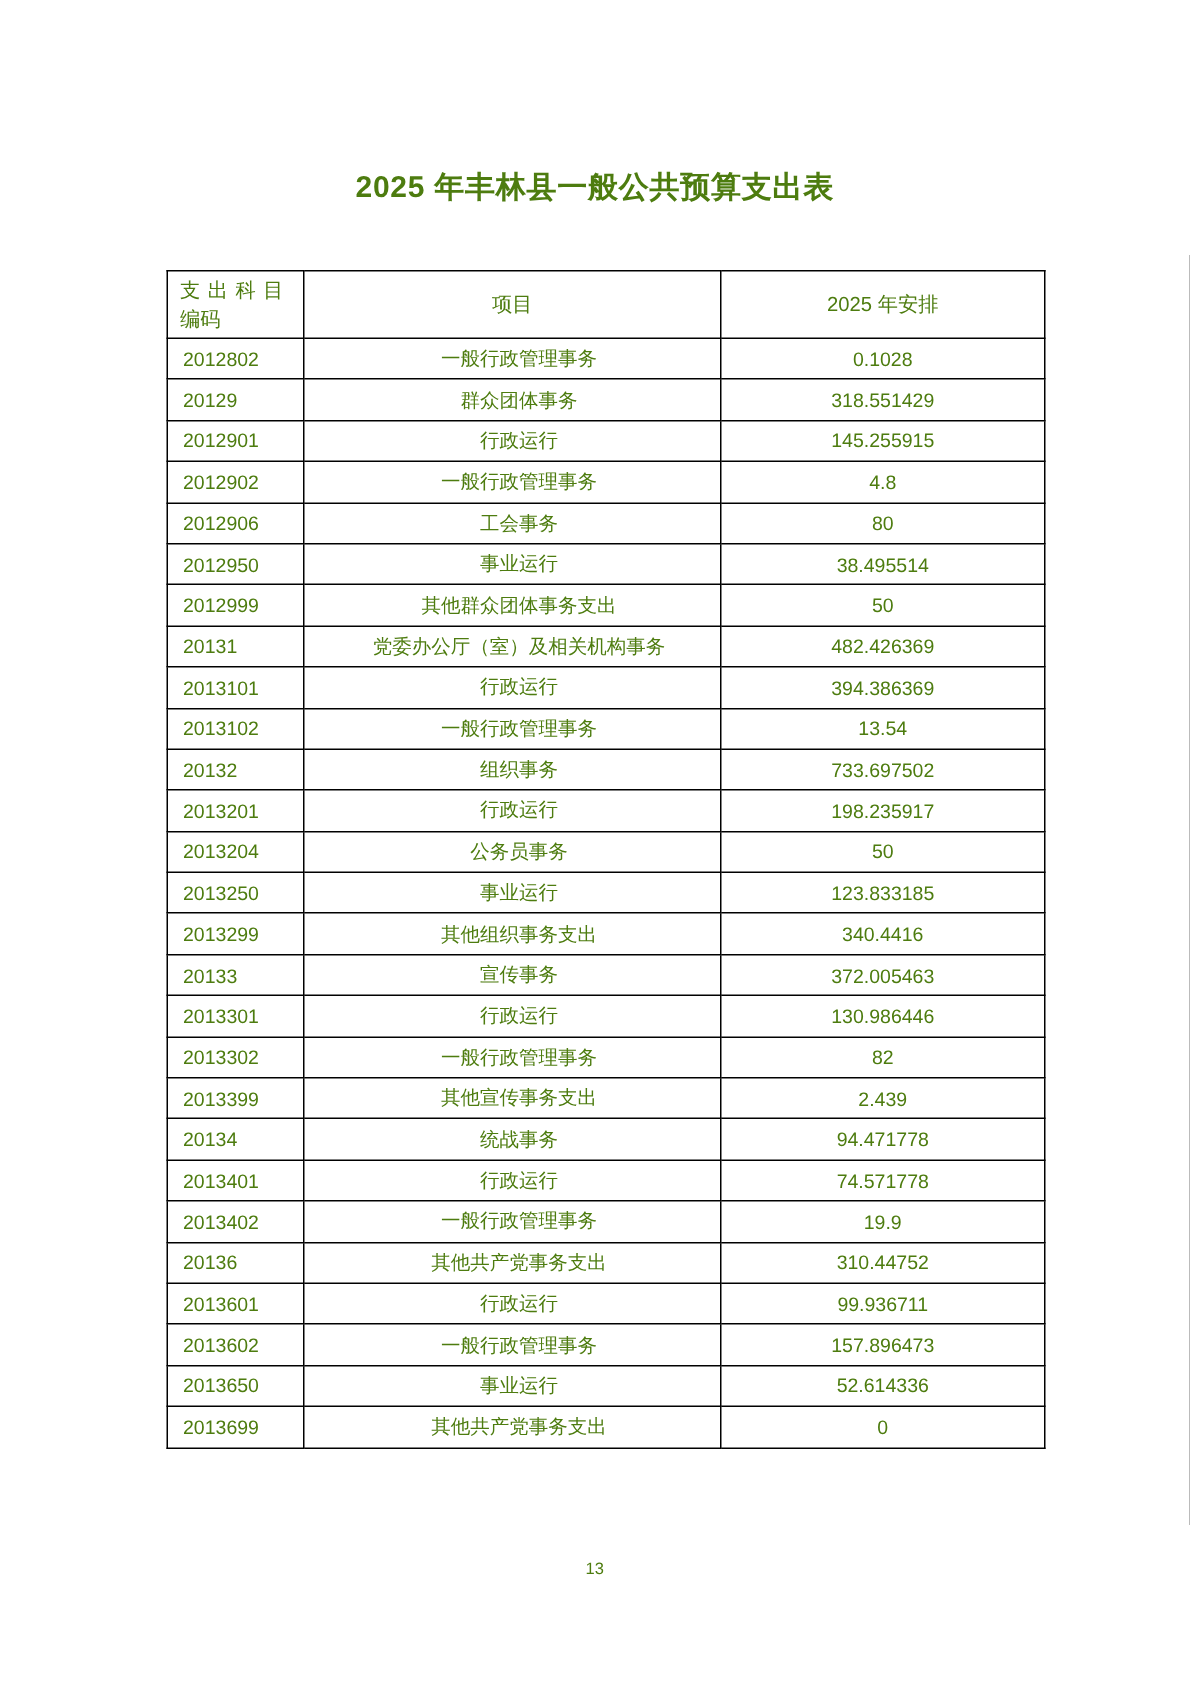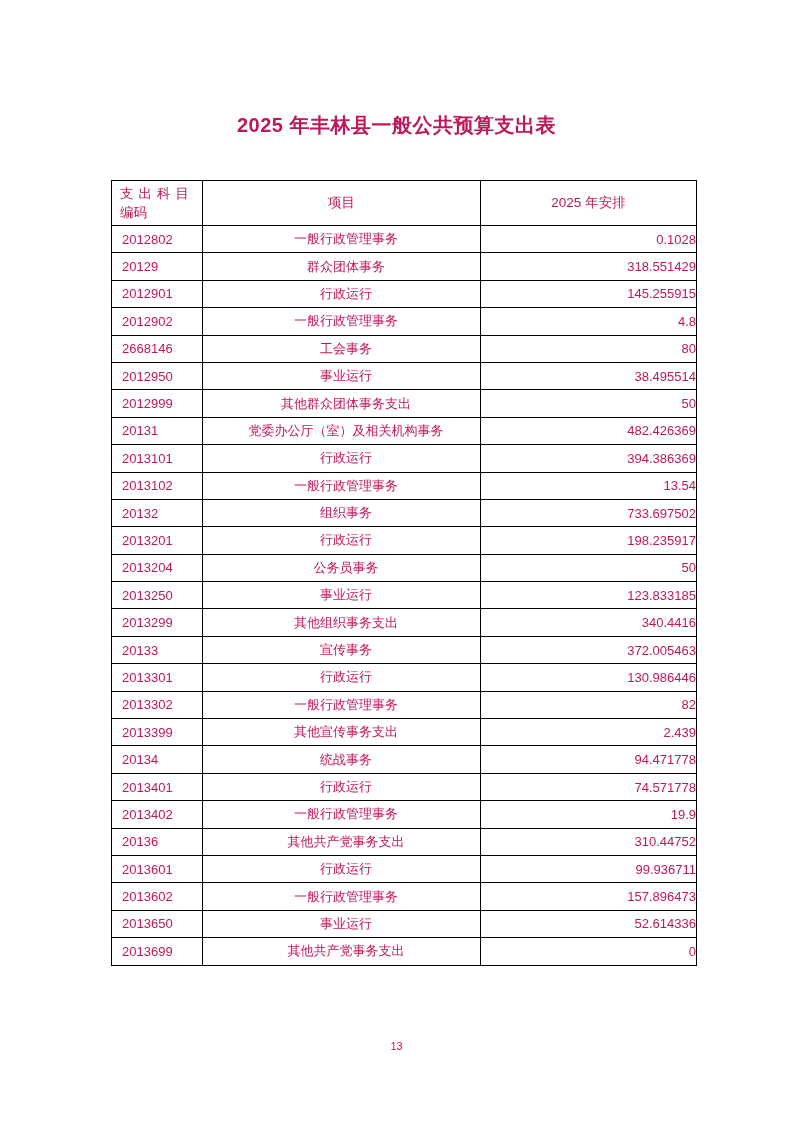--- a/index.html
+++ b/index.html
@@ -7,21 +7,21 @@
     padding: 0;
     background: #888;
   }
   .page {
     position: relative;
     width: 793px;
     height: 1122px;
     margin: 0 auto;
     background: #ffffff;
     font-family: "Liberation Sans", "DejaVu Sans", sans-serif;
-    color: #be185d;
+    color: #4d7c0f;
     overflow: hidden;
   }
   .doc-title {
     position: absolute;
     top: 111px;
     left: 0;
     width: 100%;
     margin: 0;
     text-align: center;
     font-size: 20px;
@@ -73,21 +73,21 @@
   }
   td.cell-code {
     text-align: left;
     padding-left: 10px;
   }
   td.cell-item {
     text-align: center;
     padding-left: 9px;
   }
   td.cell-amount {
-    text-align: right;
+    text-align: center;
   }
   .page-number {
     position: absolute;
     top: 1040px;
     left: 0;
     width: 100%;
     text-align: center;
     font-size: 11px;
   }
 </style>
@@ -124,21 +124,21 @@
           <td class="cell-code">2012901</td>
           <td class="cell-item">行政运行</td>
           <td class="cell-amount">145.255915</td>
         </tr>
         <tr>
           <td class="cell-code">2012902</td>
           <td class="cell-item">一般行政管理事务</td>
           <td class="cell-amount">4.8</td>
         </tr>
         <tr>
-          <td class="cell-code">2668146</td>
+          <td class="cell-code">2012906</td>
           <td class="cell-item">工会事务</td>
           <td class="cell-amount">80</td>
         </tr>
         <tr>
           <td class="cell-code">2012950</td>
           <td class="cell-item">事业运行</td>
           <td class="cell-amount">38.495514</td>
         </tr>
         <tr>
           <td class="cell-code">2012999</td>

